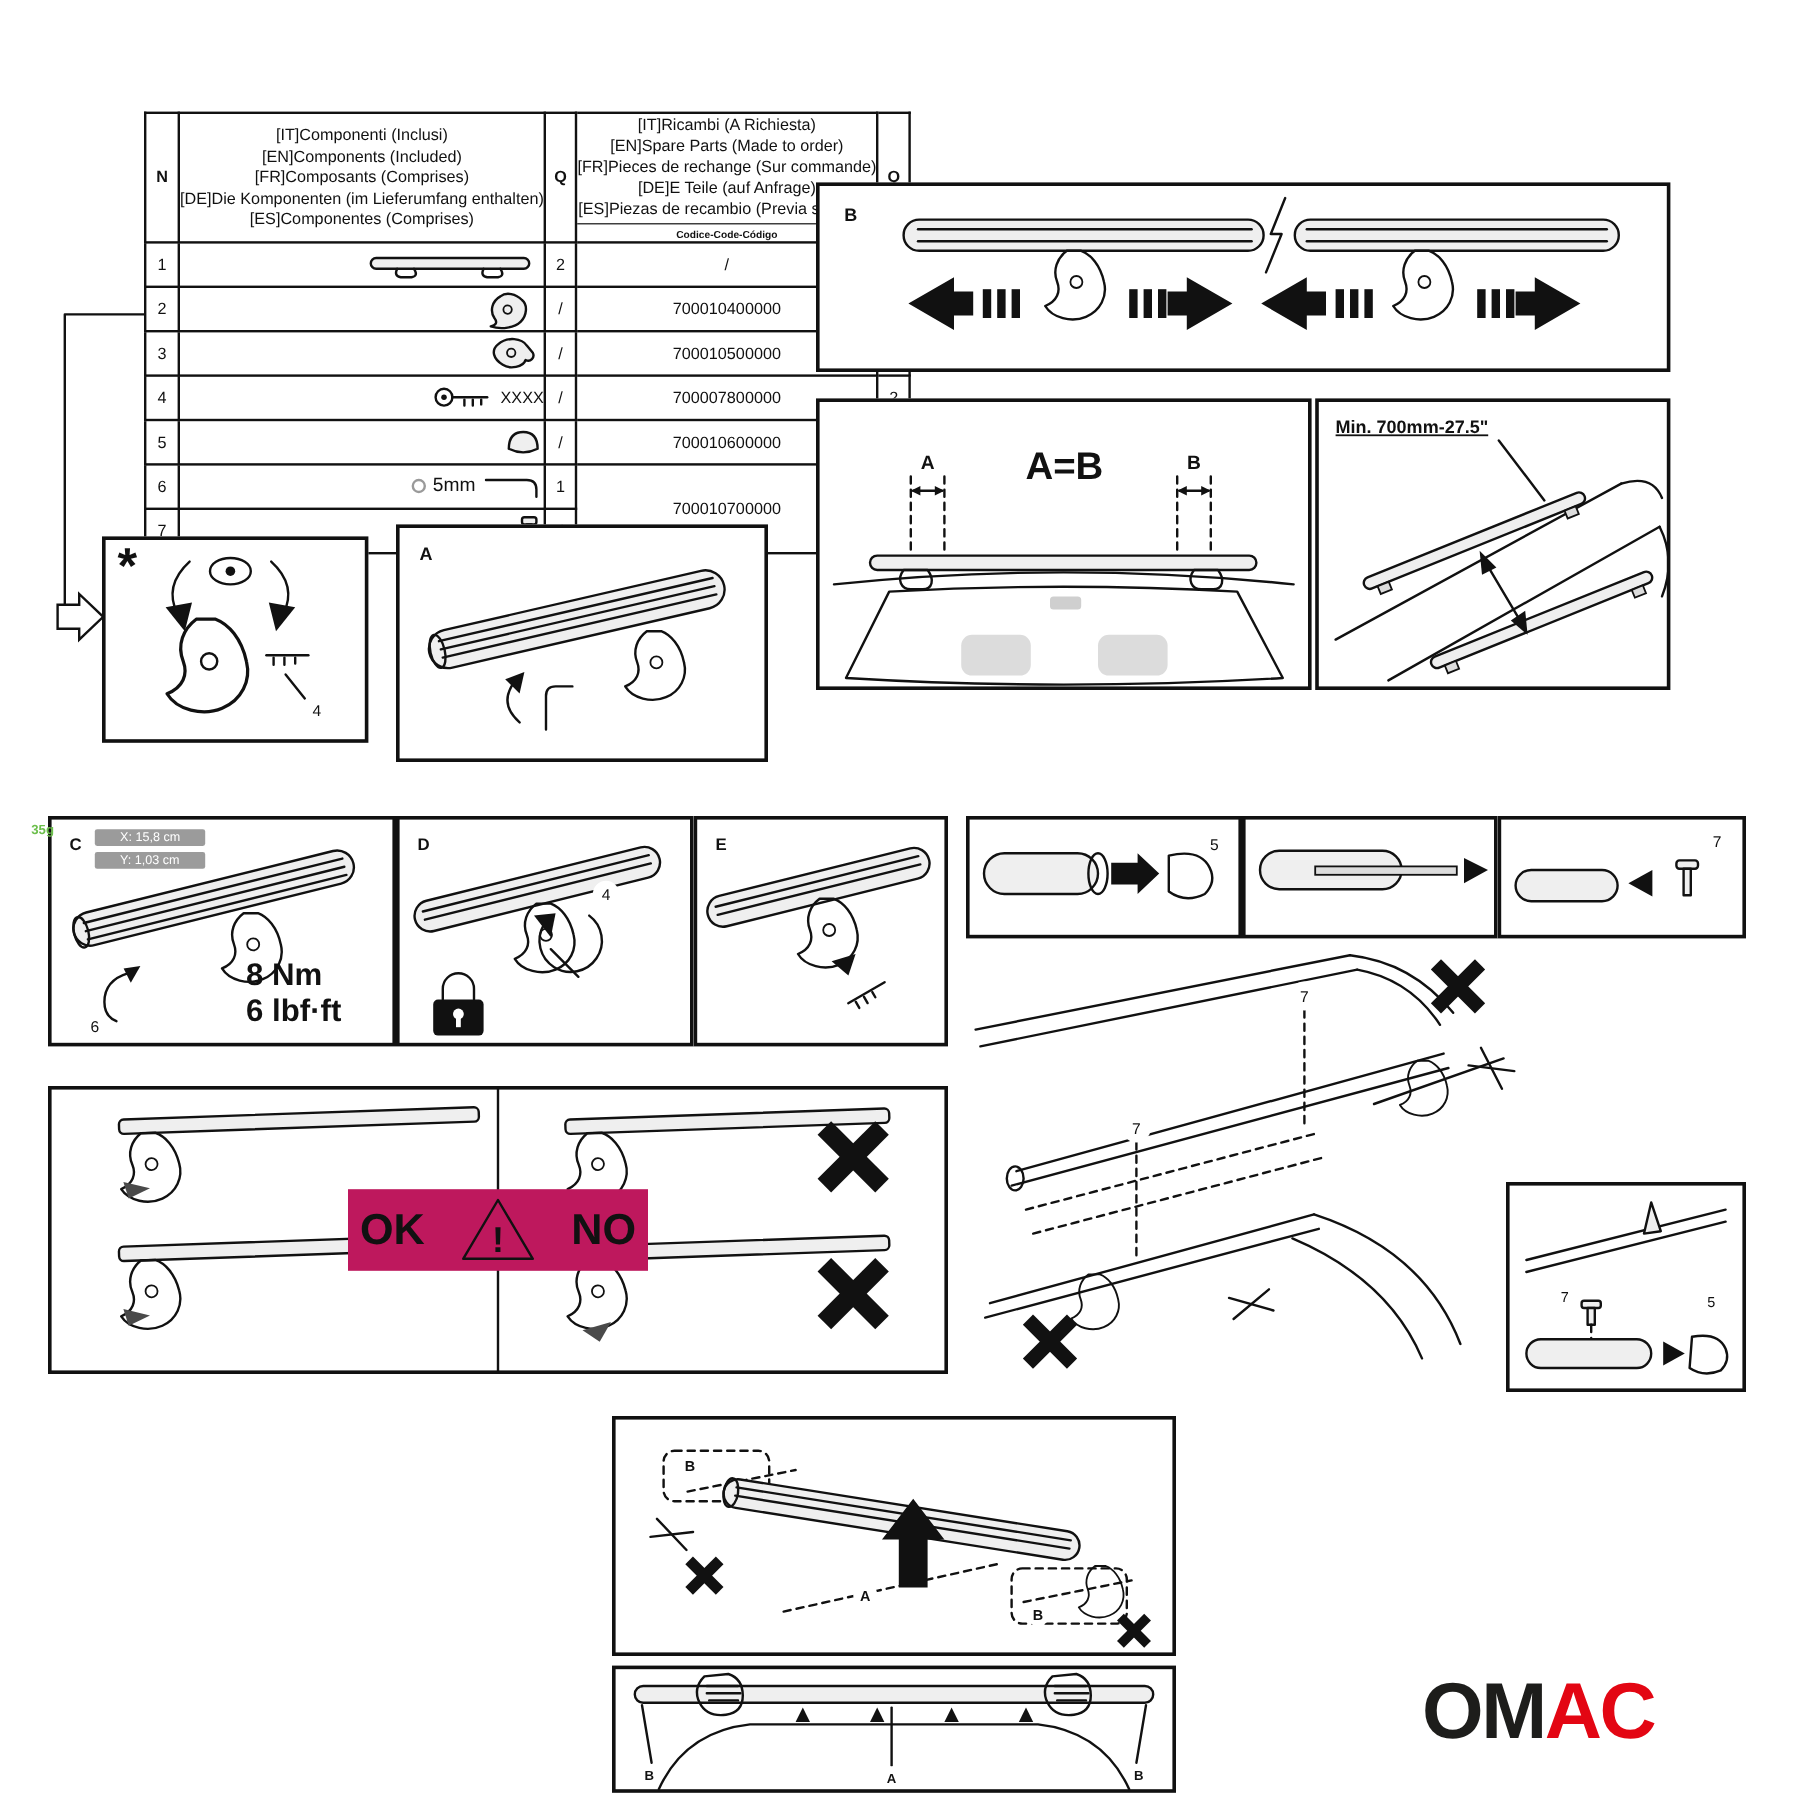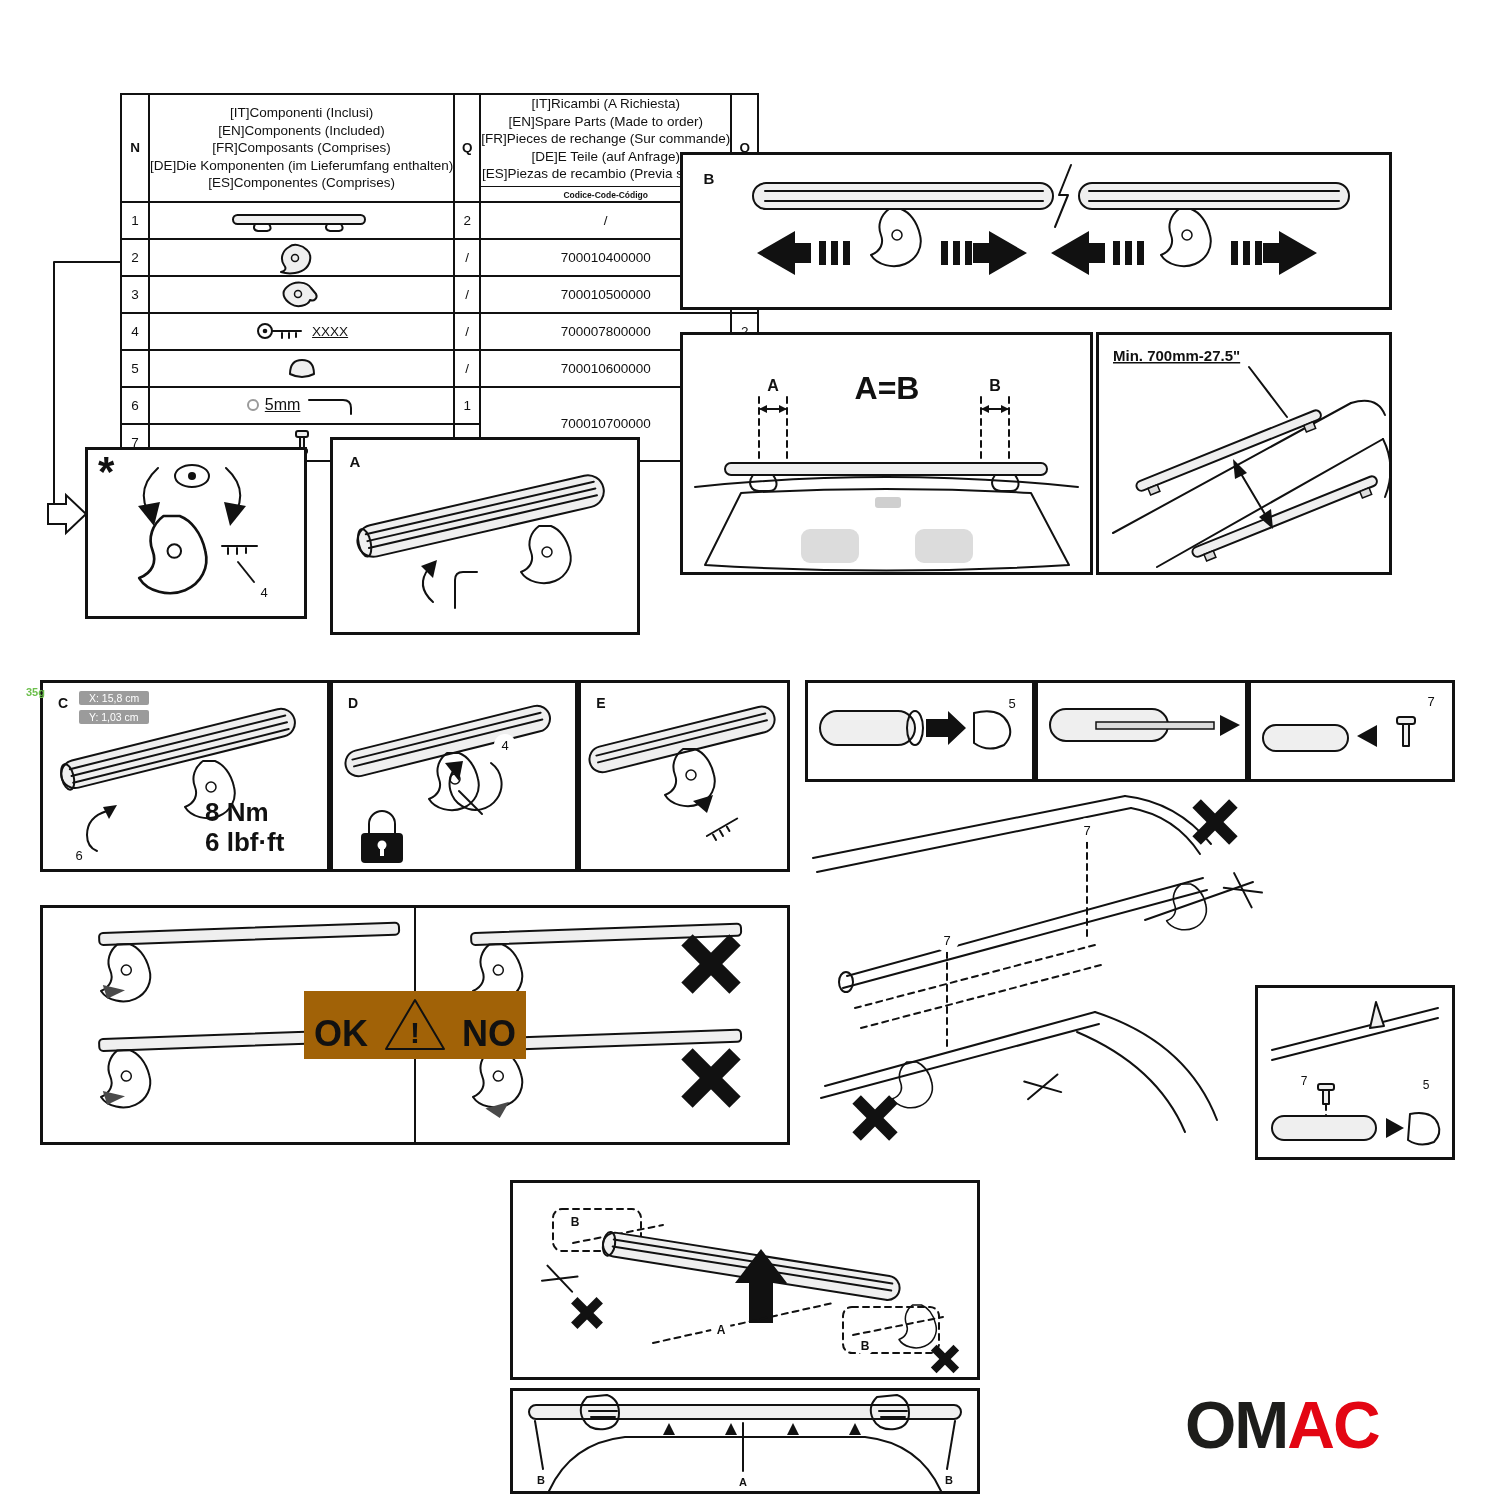--- a/index.html
+++ b/index.html
@@ -15,23 +15,23 @@
   .solid { fill:#111; stroke:none; }
   .dash { stroke-dasharray:6 5; }
   .rib { stroke:#8d8d8d; stroke-width:1.2; }
   
   .parts-table { position:absolute; left:120px; top:93px; border-collapse:collapse; table-layout:fixed; background:#fff; }
   .parts-table td { border:2px solid #111; text-align:center; vertical-align:middle; font-size:13.5px; padding:0; }
   .hdr-cell { font-size:7px; line-height:1.3; text-align:left; padding:3px 4px; vertical-align:top; }
   .hdr-line { white-space:nowrap; overflow:hidden; }
   .code-hdr { font-size:8.5px; font-weight:bold; text-align:center; border-top:1.5px solid #111; margin-top:3px; padding-top:3px; }
   .hdr-letter { font-size:12px; font-weight:bold; }
-  .cellflex { display:flex; align-items:center; justify-content:center; gap:5px;text-decoration:underline; }
-  .chip { position:absolute; background:#9b9b9b; color:#fff; font-size:10.5px; padding:1px 10px; border-radius:2px; white-space:nowrap;text-align:right; }
-  .okno-badge { position:absolute; left:50%; top:50%; transform:translate(-50%,-50%); background:#a16207; display:flex; align-items:flex-end; gap:14px; padding:4px 10px; font-size:36px; font-weight:bold; }
+  .cellflex { display:flex; align-items:center; justify-content:flex-end; gap:5px; }
+  .chip { position:absolute; background:#9b9b9b; color:#fff; font-size:10.5px; padding:1px 21px; border-radius:2px; white-space:nowrap;text-align:right; }
+  .okno-badge { position:absolute; left:50%; top:50%; transform:translate(-50%,-50%); background:#be185d; display:flex; align-items:center; gap:28px; padding:4px 10px; font-size:36px; font-weight:bold; }
   .logo { position:absolute; left:1185px; top:1392px; font-size:66px; font-weight:700; letter-spacing:-2px; line-height:1; }
   .logo .lb { color:#1d1d1b; } .logo .lr { color:#e30613; }
   .artifact { position:absolute; left:26px; top:686px; font-size:11px; color:#6cbf4c;font-weight:bold; }
 </style>
 </head>
 <body>
 
 <table class="parts-table">
   <colgroup>
       <col style="width:28px">

